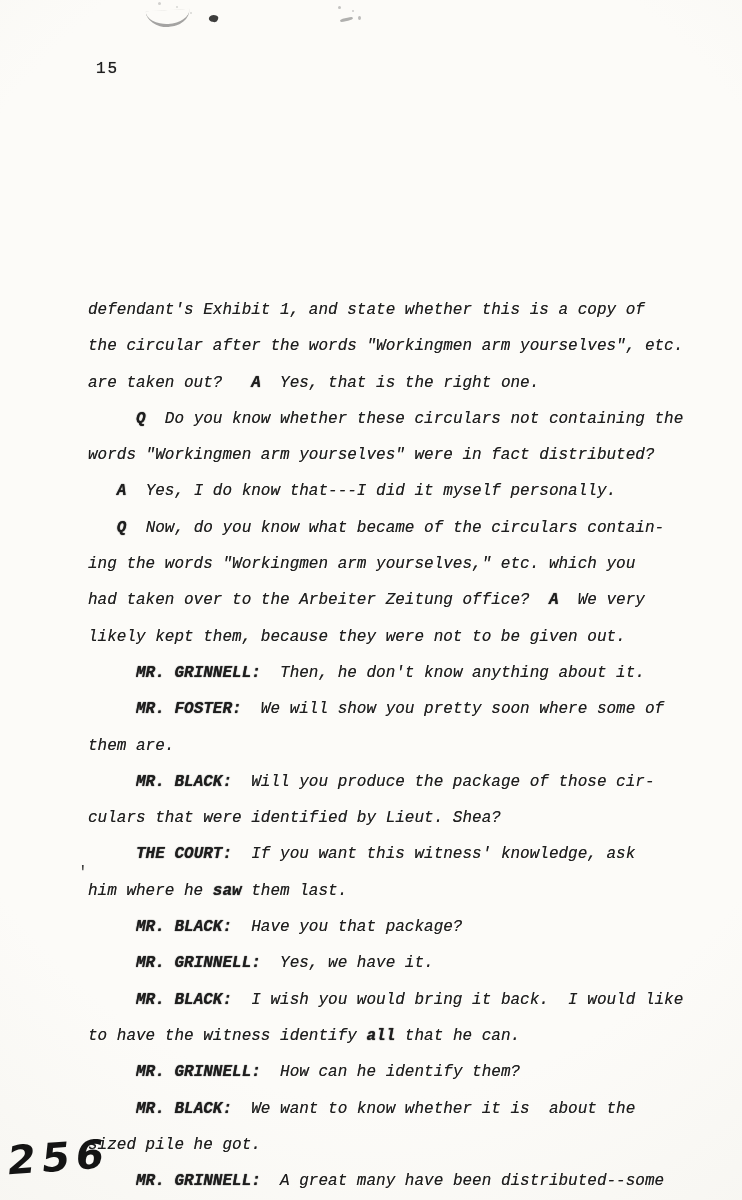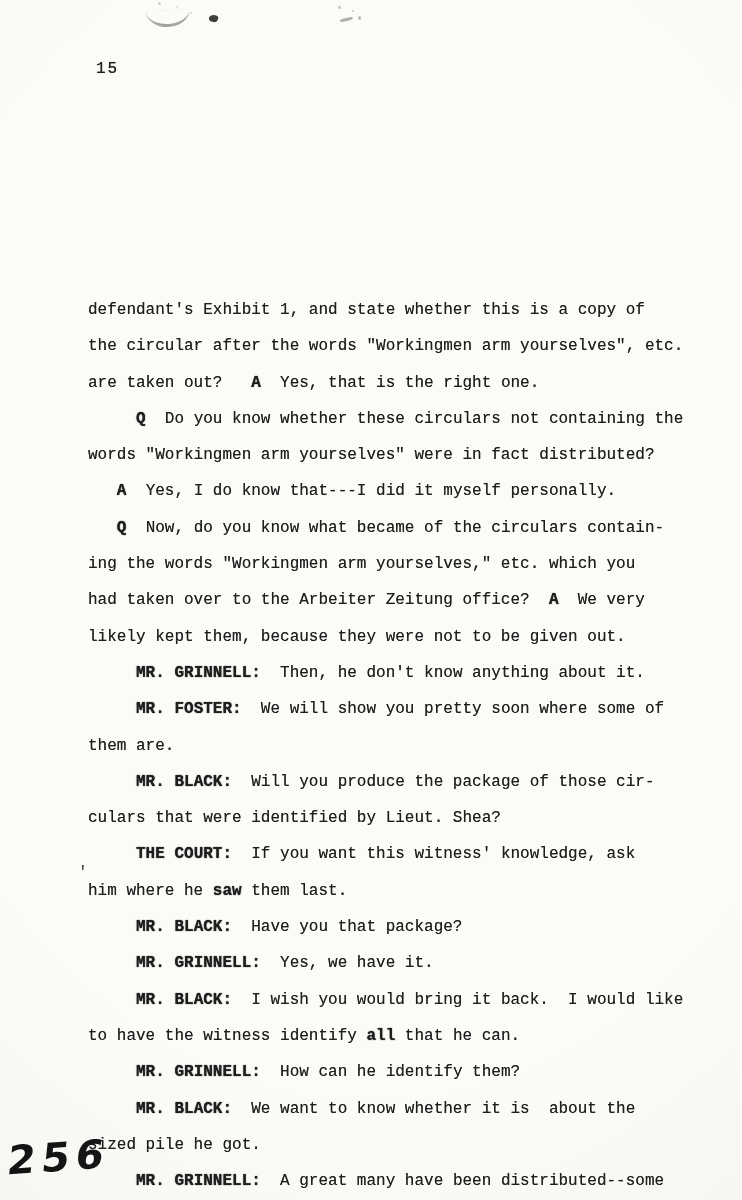--- a/index.html
+++ b/index.html
@@ -16,20 +16,21 @@
   .page-number{
     position:absolute;left:96px;top:60px;
     font-size:16px;letter-spacing:2px;
     text-shadow:0 0 0.7px rgba(20,20,20,.8);
   }
   .body-text{
     position:absolute;left:88px;top:292px;width:640px;
     font-size:16px;line-height:36.3px;
     white-space:pre;
     text-shadow:0 0 0.6px rgba(25,25,25,.65);
+    font-style:italic;
   }
   .line{height:36.3px;}
   .ink-bold{font-weight:bold;text-shadow:0 0 1.1px rgba(8,8,8,.95);}
   .handwritten{
     position:absolute;left:8px;top:1134px;
     font-family:"DejaVu Sans",sans-serif;
     font-size:40px;font-weight:bold;
     letter-spacing:6px;color:#141414;
     transform:skewX(-10deg) rotate(-4deg);
   }

